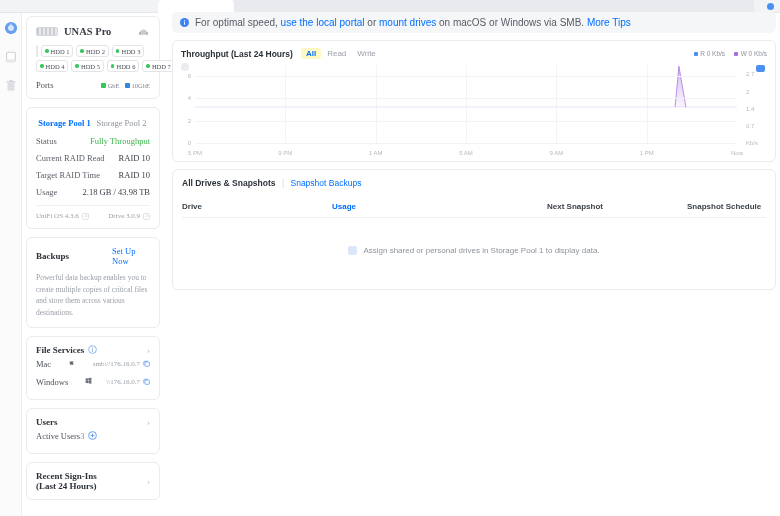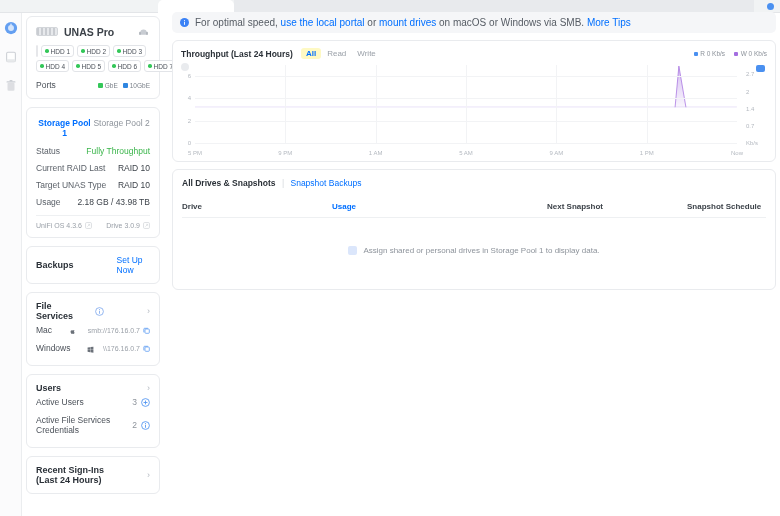--- a/index.html
+++ b/index.html
@@ -35,21 +35,21 @@
     position: absolute; left: 0; top: 13px; width: 22px; height: 503px;
     background: #fbfbfc; border-right: 1px solid #ebedef;
     display: flex; flex-direction: column; align-items: center;
     padding-top: 8px; gap: 15px;
   }
   .rail-icon { width: 14px; height: 14px; display:block; opacity:.85; }
 
   
   #sidebar {
     position: absolute; left: 26px; top: 16px; width: 134px; height: 500px;
-    display: flex; flex-direction: column; gap: 8px;
+    display: flex; flex-direction: column; gap: 8px; font-family: Liberation Serif, serif;
   }
   .card {
     background: #ffffff;
     border: 1px solid #e9ebee;
     border-radius: 6px;
     padding: 8px 9px;
   }
 
   
   .dev-head { display: flex; align-items: center; gap: 6px; }
@@ -104,25 +104,25 @@
   .fw-item { display: flex; align-items: center; gap: 3px; }
   .mini-ico { width: 7px; height: 7px; opacity:.6; }
 
   .card-head { display: flex; align-items: center; justify-content: space-between; gap: 43px; }
   .card-title { font-size: 9px; font-weight: 700; color: #2b3138; display:flex; align-items:center; gap:4px;}
   .link-blue { color: #006fff; font-size: 8.5px; }
   .chev { color: #b4b9c0; font-size: 9px; }
   .card-desc { font-size: 7.5px; color: #9aa0a8; line-height: 1.55; margin-top: 6px; }
 
   .fs-row { display: flex; justify-content: space-between; align-items: center; padding: 4px 0; font-size: 8.5px; }
-  .fs-row .k { color: #4b5159; display: flex; align-items: flex-end; gap: 17px; }
+  .fs-row .k { color: #4b5159; display: flex; align-items: flex-start; gap: 17px; }
   .fs-row .v { color: #9aa0a8; font-size: 7px; display: flex; align-items: center; gap: 3px; }
   .copy-ico { width: 7px; height: 7px; }
 
-  .user-row { display: flex; justify-content: space-between; align-items: center; padding: 4px 0; font-size: 8.5px; color: #4b5159;}
+  .user-row { display: flex; align-items: center; padding: 4px 0; font-size: 8.5px; color: #4b5159;}
   .user-row .cnt { color: #8d939b; display: flex; align-items: center; gap: 4px; }
   .circ-ico { width: 9px; height: 9px; }
 
   
   #main { position: absolute; left: 172px; top: 12px; width: 604px; }
 
   #notice {
     display: flex; align-items: center; gap: 6px;
     background: #f5f6f8; border-radius: 5px;
     padding: 5px 8px; font-size: 10px; color: #565c64;
@@ -287,25 +287,25 @@
   <div class="card" style="padding-top:4px">
     <div class="pool-tabs">
       <span class="pool-tab active">Storage Pool 1</span>
       <span class="pool-tab">Storage Pool 2</span>
     </div>
     <div class="kv">
       <span class="k">Status</span>
       <span class="v ok">Fully Throughput</span>
     </div>
     <div class="kv">
-      <span class="k">Current RAID Last</span>
+      <span class="k">Current RAID Read</span>
       <span class="v">RAID 10</span>
     </div>
     <div class="kv">
-      <span class="k">Target UNAS Type</span>
+      <span class="k">Target RAID Time</span>
       <span class="v">RAID 10</span>
     </div>
     <div class="kv">
       <span class="k">Usage</span>
       <span class="v">2.18 GB / 43.98 TB</span>
     </div>
     <div class="fw-row">
       <span class="fw-item">
         <em style="font-style:normal">UniFi OS 4.3.6</em>
         <svg class="mini-ico" viewBox="0 0 10 10">
@@ -321,20 +321,21 @@
           </svg>
       </span>
     </div>
   </div>
 
   <div class="card">
     <div class="card-head">
       <span class="card-title">Backups</span>
       <span class="link-blue">Set Up Now</span>
     </div>
+    <div class="card-desc">Powerful data backup enables you to create multiple copies of critical files and store them across various destinations.</div>
   </div>
 
   <div class="card">
     <div class="card-head">
       <span class="card-title">
         <em style="font-style:normal">File Services</em>
         <svg width="9" height="9" viewBox="0 0 12 12">
             <circle cx="6" cy="6" r="5.2" fill="none" stroke="#7ea9ee" stroke-width="1.1"></circle>
             <rect x="5.45" y="5" width="1.1" height="4" fill="#7ea9ee"></rect>
             <rect x="5.45" y="2.8" width="1.1" height="1.3" fill="#7ea9ee"></rect>
@@ -379,31 +380,20 @@
       <span class="card-title">Users</span>
       <span class="chev">›</span>
     </div>
     <div class="user-row">
       <span>Active Users</span>
       <span class="cnt">
         <em style="font-style:normal">3</em>
         <svg class="circ-ico" viewBox="0 0 12 12">
             <circle cx="6" cy="6" r="5.2" fill="none" stroke="#4a90f0" stroke-width="1.1"></circle>
             <path d="M6 3.4v5.2M3.4 6h5.2" stroke="#4a90f0" stroke-width="1.1"></path>
-          </svg>
-      </span>
-    </div>
-    <div class="user-row">
-      <span>Active File Services Credentials</span>
-      <span class="cnt">
-        <em style="font-style:normal">2</em>
-        <svg class="circ-ico" viewBox="0 0 12 12">
-            <circle cx="6" cy="6" r="5.2" fill="none" stroke="#4a90f0" stroke-width="1.1"></circle>
-            <rect x="5.45" y="5" width="1.1" height="4" fill="#4a90f0"></rect>
-            <rect x="5.45" y="2.8" width="1.1" height="1.3" fill="#4a90f0"></rect>
           </svg>
       </span>
     </div>
   </div>
 
   <div class="card">
     <div class="card-head">
       <span class="card-title">Recent Sign-Ins (Last 24 Hours)</span>
       <span class="chev">›</span>
     </div>

